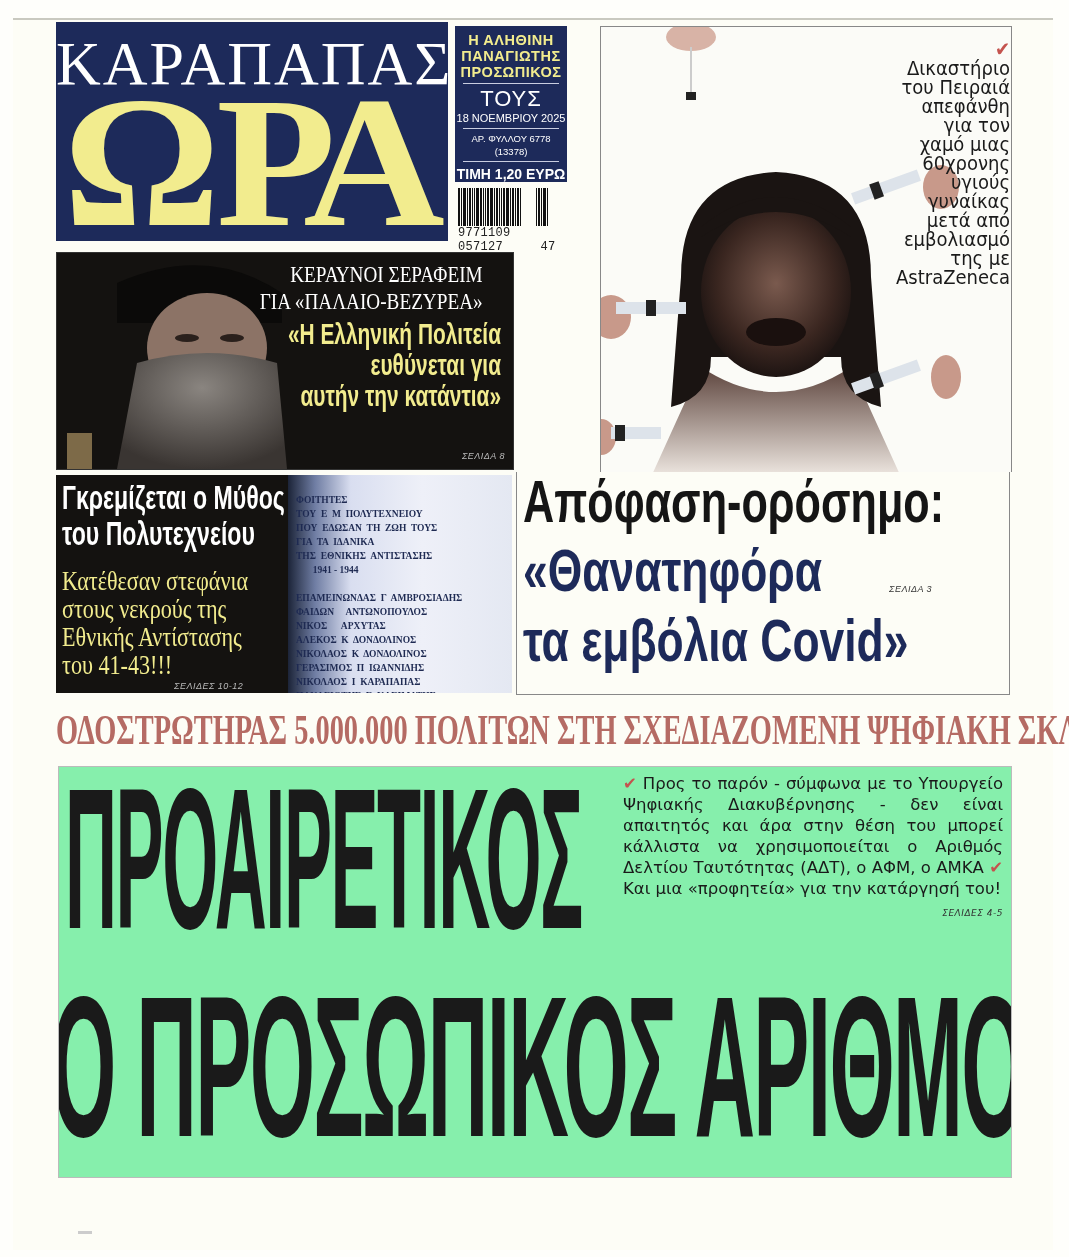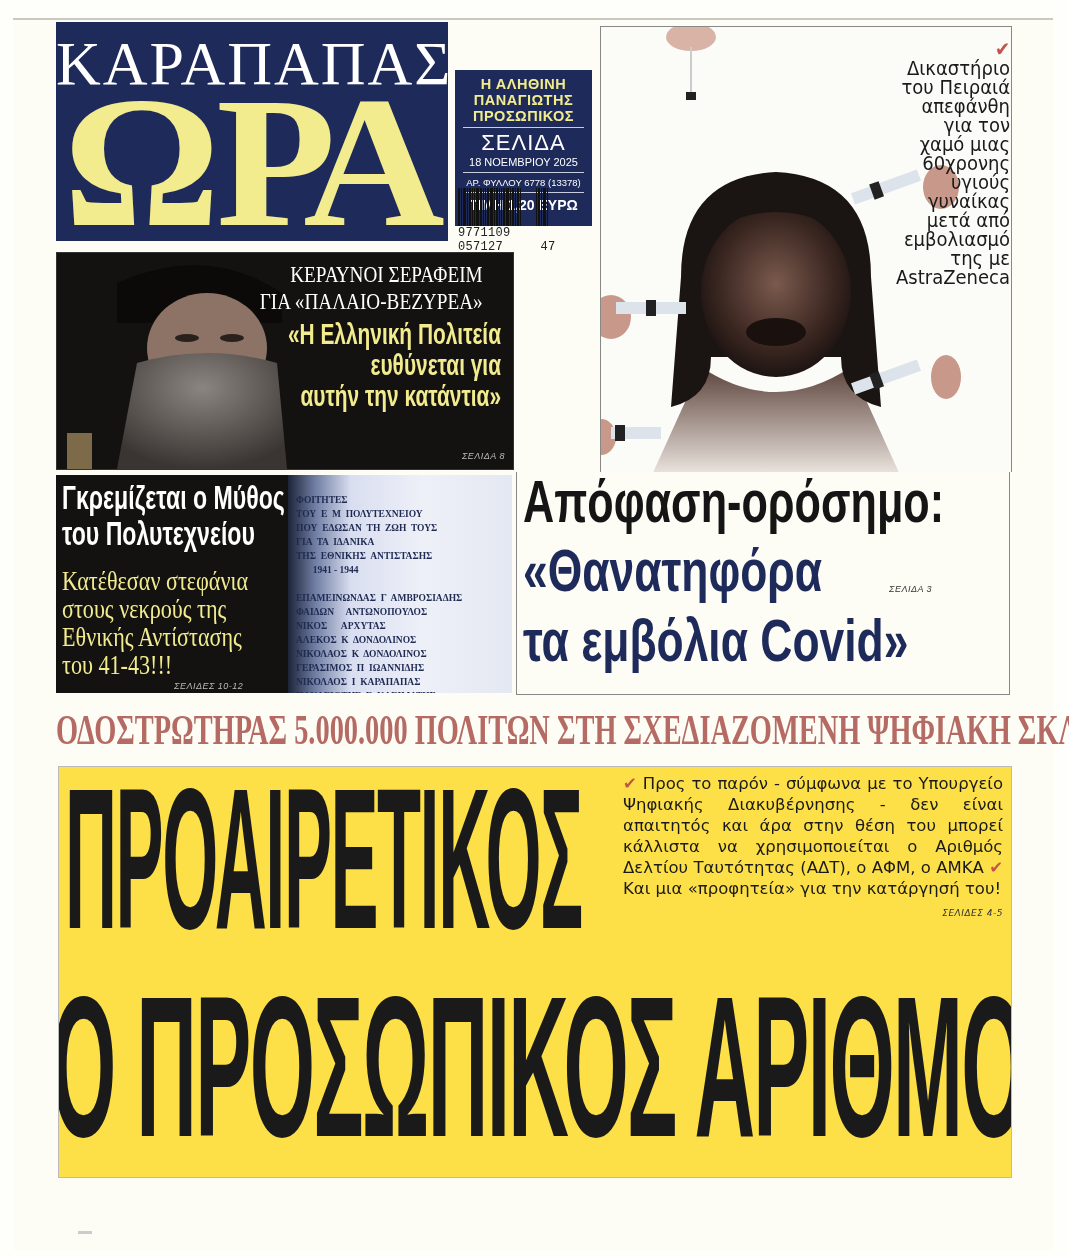--- a/index.html
+++ b/index.html
@@ -23,22 +23,22 @@
     font-family: "Liberation Serif", serif; color: #ffffff; font-size: 62px;
     letter-spacing: 2px; line-height: 70px;
   }
   .mast-big {
     position: absolute; left: 0; top: 60px; width: 100%; text-align: center;
     font-family: "Liberation Serif", serif; color: #f2ec8e; font-size: 196px;
     line-height: 160px; font-weight: bold; letter-spacing: -4px;
     transform: scaleY(0.95);
   }
   .infobox {
-    position: absolute; left: 455px; top: 26px; width: 137px; height: 156px;
-    background: #1d2a5a; text-align: center; color: #fff; margin-top: 44px;
+    position: absolute; left: 455px; top: 26px; width: 112px; height: 156px;
+    background: #1d2a5a; text-align: center; color: #fff;
   }
   .info-tag { color: #f2ec8e; font-weight: bold; font-size: 14.5px; line-height: 16px; padding-top: 6px; letter-spacing: 0.5px;}
   .info-tag div { line-height: 16px; }
   .info-sep { height: 1px; background: #c9cde0; margin: 3px 8px; }
   .info-day { font-size: 22px; line-height: 24px; letter-spacing: 1px; }
   .info-date { font-size: 11px; line-height: 14px; }
   .info-issue { font-size: 9.5px; line-height: 13px; }
   .info-price { font-size: 14px; font-weight: bold; line-height: 18px; }
   .barcode {
     position: absolute; left: 458px; top: 188px; width: 130px; height: 50px;
@@ -129,21 +129,21 @@
   .banner {
     position: absolute; left: 56px; top: 704px; width: 960px; text-align: center;
     font-family: "Liberation Serif", serif; font-weight: bold; color: #b56b64;
     font-size: 43px; line-height: 52px; white-space: nowrap;
     transform: scaleX(0.66); transform-origin: left;
   }
 
   
   .lead {
     position: absolute; left: 58px; top: 766px; width: 952px; height: 410px;
-    border: 1px solid #bbb; background: #fde047; overflow: hidden;
+    border: 1px solid #bbb; background: #86efac; overflow: hidden;
   }
   .lead-1 {
     position: absolute; left: 6px; top: -28px; font-weight: bold; color: #1a1a1a;
     font-size: 200px; line-height: 240px; white-space: nowrap; letter-spacing: -4px;
     transform: scaleX(0.36); transform-origin: left;
   }
   .lead-2 {
     position: absolute; left: -8px; top: 180px; font-weight: bold; color: #1a1a1a;
     font-size: 200px; line-height: 240px; white-space: nowrap; letter-spacing: -4px;
     transform: scaleX(0.42); transform-origin: left;
@@ -166,21 +166,21 @@
   <div class="mast-big">ΩΡΑ</div>
 </div>
 
 <div class="infobox">
   <div class="info-tag">
     <div>Η ΑΛΗΘΙΝΗ</div>
     <div>ΠΑΝΑΓΙΩΤΗΣ</div>
     <div>ΠΡΟΣΩΠΙΚΟΣ</div>
   </div>
   <div class="info-sep"></div>
-  <div class="info-day">ΣΕΛΙΔΑ</div>
+  <div class="info-day">ΤΟΥΣ</div>
   <div class="info-date">18 ΝΟΕΜΒΡΙΟΥ 2025</div>
   <div class="info-sep"></div>
   <div class="info-issue">ΑΡ. ΦΥΛΛΟΥ 6778 (13378)</div>
   <div class="info-sep"></div>
   <div class="info-price">ΤΙΜΗ 1,20 ΕΥΡΩ</div>
 </div>
 
 <div class="barcode">
   <div class="barcode-bars">
     <span style="width:2px"></span>

